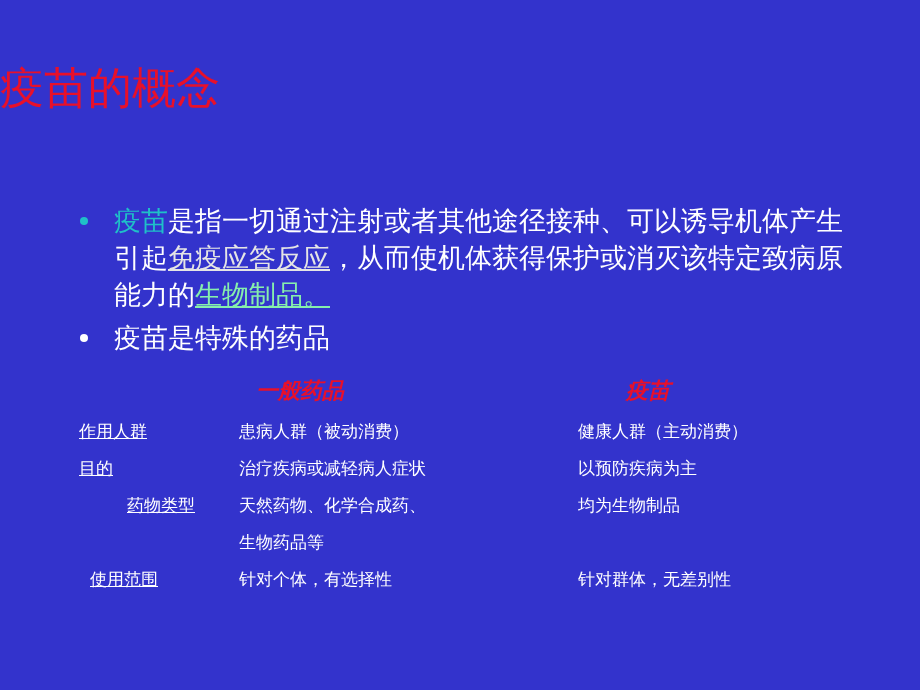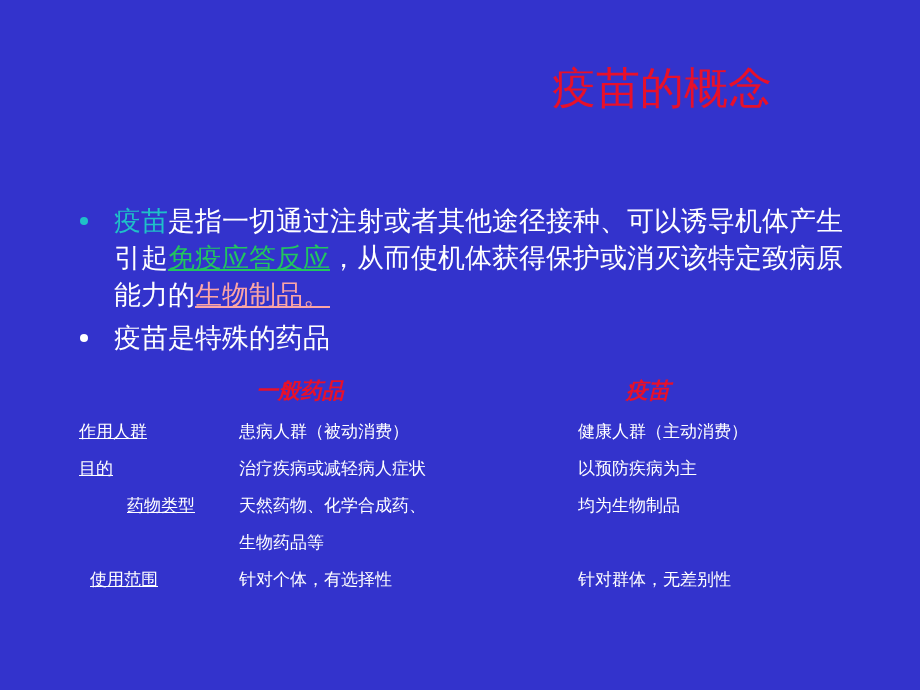--- a/index.html
+++ b/index.html
@@ -3,32 +3,32 @@
   <meta charset="utf-8">
   <style>
     html, body { margin:0; padding:0; }
     body {
       width:920px; height:690px; overflow:hidden;
       background:#3333cc;
       font-family:"DejaVu Serif", "Liberation Serif", serif;
       color:#ffffff; position:relative;
     }
     .title {
-      position:absolute; left:0; top:58px; width:772px; text-align:right;
+      position:absolute; left:0; top:58px; width:772px; text-align:left;
       font-size:44px; color:#e8102a; line-height:60px;
     }
     .bullets { position:absolute; left:76px; top:202px; width:780px; }
     .bullet { position:relative; padding-left:38px; font-size:27px; line-height:37px; }
     .bullet .dot {
       position:absolute; left:4px; top:15px; width:8px; height:8px; border-radius:50%;
     }
     .b1 { margin-bottom:6px; }
     .teal { color:#1fc0c8; }
-    .red-u { color:#22c55e; text-decoration:underline; }
-    .teal-u { color:#fca5a5; text-decoration:underline;text-align:center; }
+    .red-u { color:#e5e5e5; text-decoration:underline; }
+    .teal-u { color:#86efac; text-decoration:underline;text-align:center; }
     .hdr { position:absolute; top:376px; font-size:22px; color:#e8102a; font-style:italic; font-weight:bold; }
     .row { position:absolute; font-size:17px; line-height:30px; }
     .lbl { left:79px; text-decoration:underline; }
     .c1 { left:239px; }
     .c2 { left:578px; }
   </style>
 </head>
 <body>
 
 <div class="title">疫苗的概念</div>

